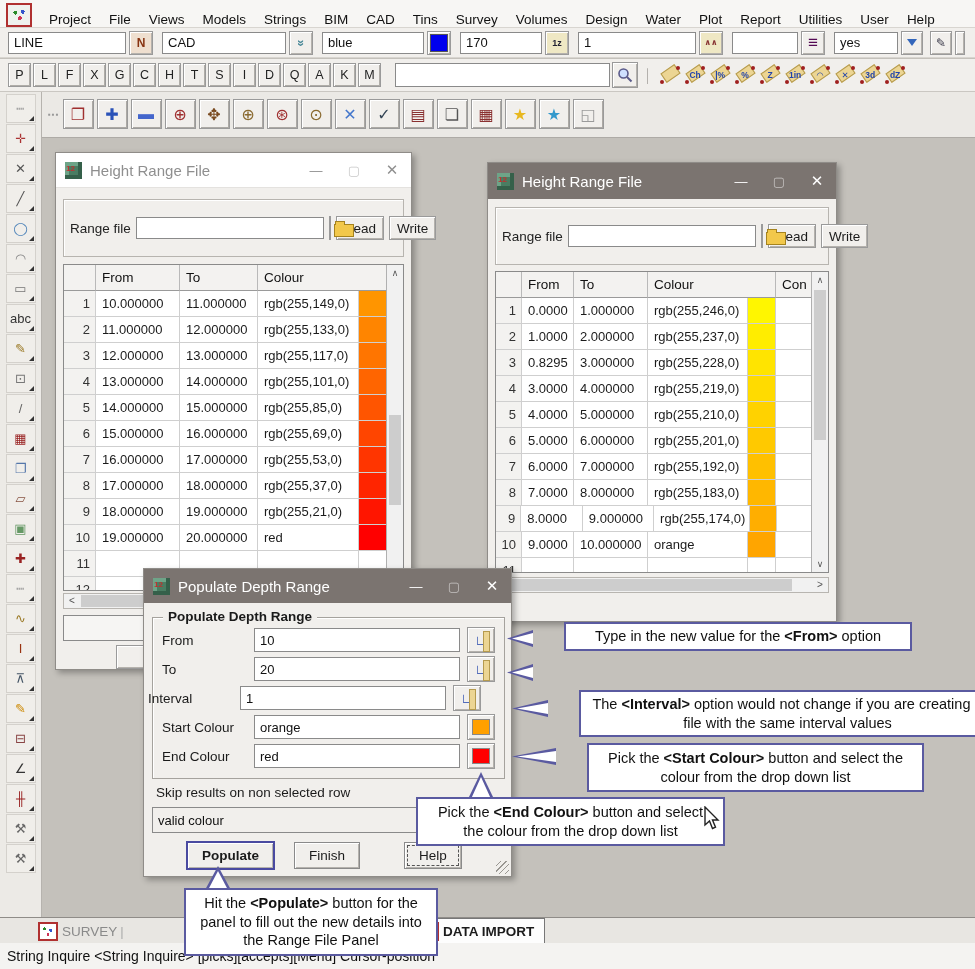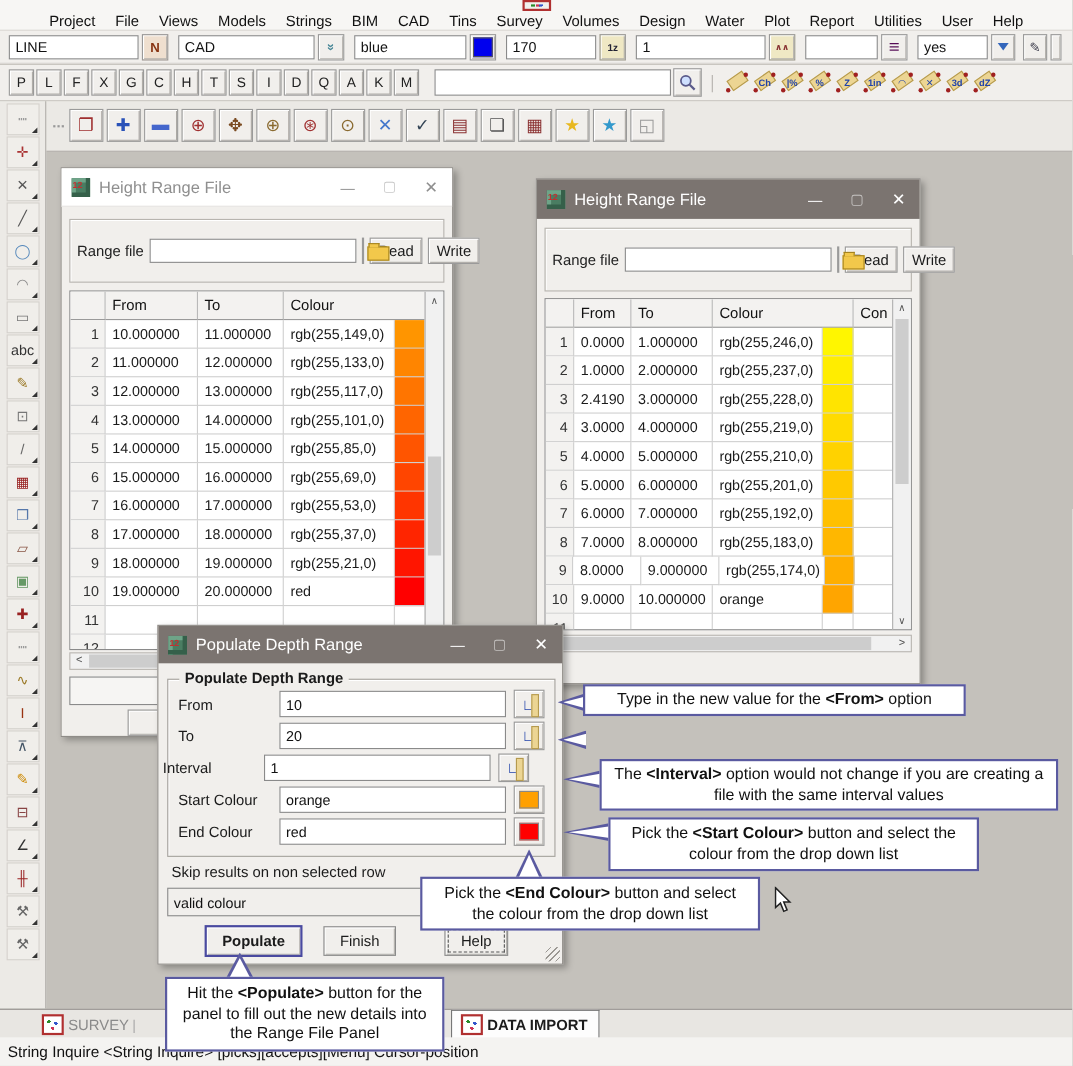--- a/index.html
+++ b/index.html
@@ -1,21 +1,21 @@
 <!DOCTYPE html>
 <html><head>
 <meta charset="utf-8">
 <style>
   html,body{margin:0;padding:0;}
   #app{position:relative;width:975px;height:969px;overflow:hidden;background:#c4c1bb;
        font-family:"Liberation Sans","DejaVu Sans",sans-serif;font-size:13px;color:#1b1b1b;}
   .abs{position:absolute;}
   
   .menubar{left:0;top:0;width:975px;height:27px;background:#f7f6f4;border-bottom:1px solid #d8d5d0;
-           display:flex;align-items:center;gap:2px;flex-direction:column;}
+           display:flex;align-items:flex-end;gap:2px;}
   .menu-item{padding:4px 9px;font-size:13.5px;color:#111;}
   .appicon{width:22px;height:20px;margin:0 6px 0 6px;border:2px solid #b03030;background:#f0f0ee;position:relative;}
   .appicon i{position:absolute;inset:2px;background:
       radial-gradient(circle at 30% 35%,#2a8a2a 0 2px,transparent 2px),
       radial-gradient(circle at 70% 30%,#3355cc 0 2px,transparent 2px),
       radial-gradient(circle at 55% 70%,#cc3355 0 2px,transparent 2px),#eef2ee;}
   .fmtbar{left:0;top:28px;width:975px;height:30px;background:#f1efec;border-bottom:1px solid #d8d5d0;
           display:flex;align-items:center;gap:3px;padding-left:8px;box-sizing:border-box;}
   .tbox{background:#fff;border:1px solid #8a8a8a;height:22px;box-sizing:border-box;
         font-family:inherit;font-size:13px;padding:0 5px;color:#111;}
@@ -87,21 +87,21 @@
   .cswatch{position:absolute;inset:4px;border:1px solid #888;}
   .btn{height:25px;padding:0 14px;font-size:13.5px;background:#f1efec;border:1px solid #8a8a8a;
        box-shadow:inset 1px 1px 0 #fff, inset -1px -1px 0 #b5b2ad;display:flex;align-items:center;justify-content:center;}
   .btn.primary{border:2px solid #4a4aa0;font-weight:bold;}
   .btn.helpd{outline:1px dashed #555;outline-offset:-4px;}
   .grip{position:absolute;right:2px;bottom:2px;width:13px;height:13px;
         background:repeating-linear-gradient(135deg,transparent 0 3px,#9a9792 3px 4px);}
   
   .callout{position:absolute;background:#fff;border:2px solid #5a5aa0;z-index:50;
            font-size:14.5px;color:#111;text-align:center;display:flex;align-items:center;justify-content:center;
-           padding:2px 8px;box-sizing:border-box;line-height:1.3;}
+           padding:2px 8px;box-sizing:border-box;line-height:1.3;margin-left:34px;}
   .tail{position:absolute;z-index:49;background:#5a5aa0;}
   .tail.l{clip-path:polygon(0 50%,100% 0,100% 100%);}
   .tail.l::after{content:"";position:absolute;left:5px;top:3px;right:0;bottom:3px;background:#fff;clip-path:polygon(0 50%,100% 0,100% 100%);}
   .tail.u{clip-path:polygon(50% 0,0 100%,100% 100%);}
   .tail.u::after{content:"";position:absolute;top:5px;left:3px;right:3px;bottom:0;background:#fff;clip-path:polygon(50% 0,0 100%,100% 100%);}
   
   .tabsbar{left:0;top:917px;width:975px;height:26px;background:#e8e6e2;border-top:1px solid #8f8c88;display:flex;align-items:center;}
   .ploticon{width:16px;height:15px;border:2px solid #b03030;background:#fff;position:relative;margin:0 4px;}
   .ploticon i{position:absolute;inset:1px;background:
      radial-gradient(circle at 25% 30%,#2a8a2a 0 1.5px,transparent 1.5px),
@@ -543,21 +543,21 @@
             <span class="tc n" style="width:26px">2</span>
             <span class="tc" style="width:52px">1.0000</span>
             <span class="tc" style="width:74px">2.000000</span>
             <span class="tc" style="width:100px">rgb(255,237,0)</span>
             <span class="tc" style="width: 28px; padding: 0px; background: rgb(255, 237, 0);"></span>
             <span class="tc" style="width:36px"></span>
           </div>
 
           <div class="tr">
             <span class="tc n" style="width:26px">3</span>
-            <span class="tc" style="width:52px">2.4190</span>
+            <span class="tc" style="width:52px">0.8295</span>
             <span class="tc" style="width:74px">3.000000</span>
             <span class="tc" style="width:100px">rgb(255,228,0)</span>
             <span class="tc" style="width: 28px; padding: 0px; background: rgb(255, 228, 0);"></span>
             <span class="tc" style="width:36px"></span>
           </div>
 
           <div class="tr">
             <span class="tc n" style="width:26px">4</span>
             <span class="tc" style="width:52px">3.0000</span>
             <span class="tc" style="width:74px">4.000000</span>

